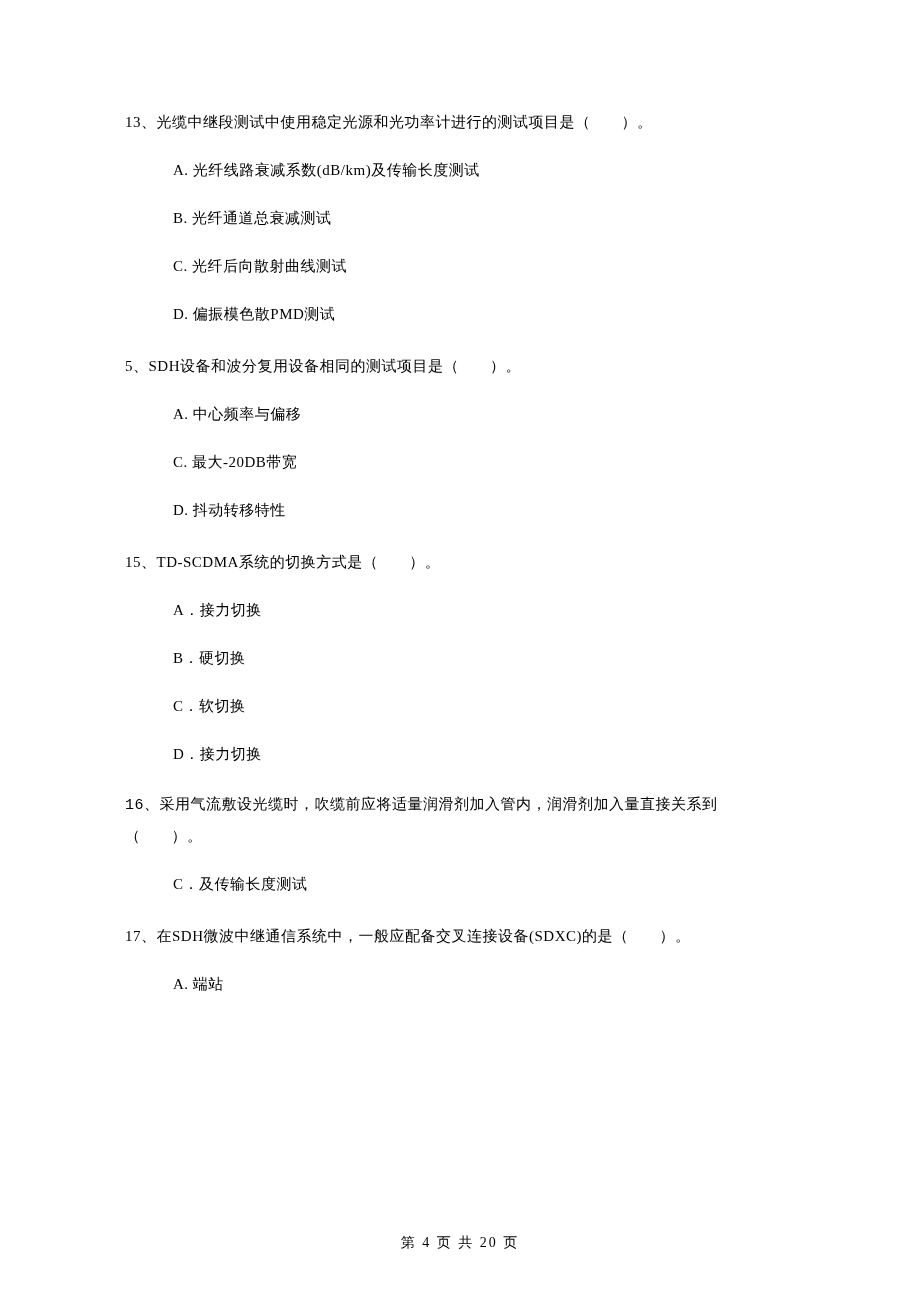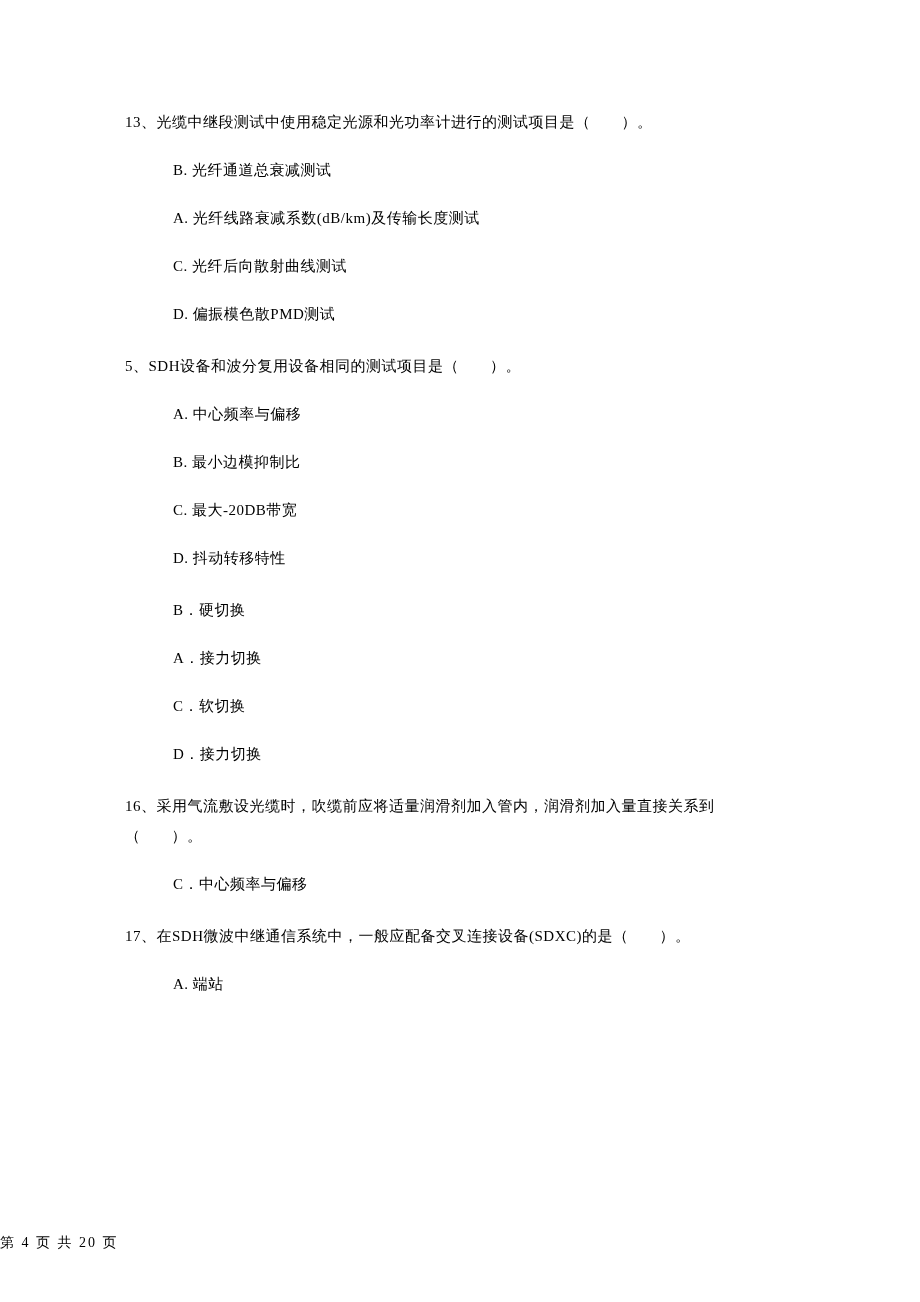--- a/index.html
+++ b/index.html
@@ -30,62 +30,65 @@
     .option {
       padding-left: 48px;
       margin-bottom: 24px;
       letter-spacing: 0.5px;
     }
     .footer {
       position: absolute;
       bottom: 48px;
       left: 0;
       width: 100%;
+      text-align: center;
       font-size: 14px;
       letter-spacing: 2px;
     }
   </style>
 </head>
 <body>
 
 <div class="content">
 
   <div class="question">
     <div class="question-text">
       <span>13、</span><span>光缆中继段测试中使用稳定光源和光功率计进行的测试项目是（　　）。</span>
     </div>
+    <div class="option">A.  光纤线路衰减系数(dB/km)及传输长度测试</div>
     <div class="option">B.  光纤通道总衰减测试</div>
-    <div class="option">A.  光纤线路衰减系数(dB/km)及传输长度测试</div>
     <div class="option">C.  光纤后向散射曲线测试</div>
     <div class="option">D.  偏振模色散PMD测试</div>
   </div>
 
   <div class="question">
     <div class="question-text">
       <span>5、</span><span>SDH设备和波分复用设备相同的测试项目是（　　）。</span>
     </div>
     <div class="option">A.  中心频率与偏移</div>
-    <div class="option">B.  最小边模抑制比</div>
     <div class="option">C.  最大-20DB带宽</div>
     <div class="option">D.  抖动转移特性</div>
   </div>
 
   <div class="question">
+    <div class="question-text">
+      <span>15、</span><span>TD-SCDMA系统的切换方式是（　　）。</span>
+    </div>
+    <div class="option">A．接力切换</div>
     <div class="option">B．硬切换</div>
-    <div class="option">A．接力切换</div>
     <div class="option">C．软切换</div>
     <div class="option">D．接力切换</div>
   </div>
 
   <div class="question">
-    <div class="question-text" style="margin-bottom:6px;">
+    <div class="question-text" style="margin-bottom:6px;font-family:Liberation Mono, monospace;">
       <span>16、</span><span>采用气流敷设光缆时，吹缆前应将适量润滑剂加入管内，润滑剂加入量直接关系到</span>
     </div>
     <div class="question-text">（　　）。</div>
-    <div class="option">C．中心频率与偏移</div>
+    <div class="option">C．及传输长度测试</div>
   </div>
 
   <div class="question">
     <div class="question-text">
       <span>17、</span><span>在SDH微波中继通信系统中，一般应配备交叉连接设备(SDXC)的是（　　）。</span>
     </div>
     <div class="option">A.  端站</div>
   </div>
 
 </div>

